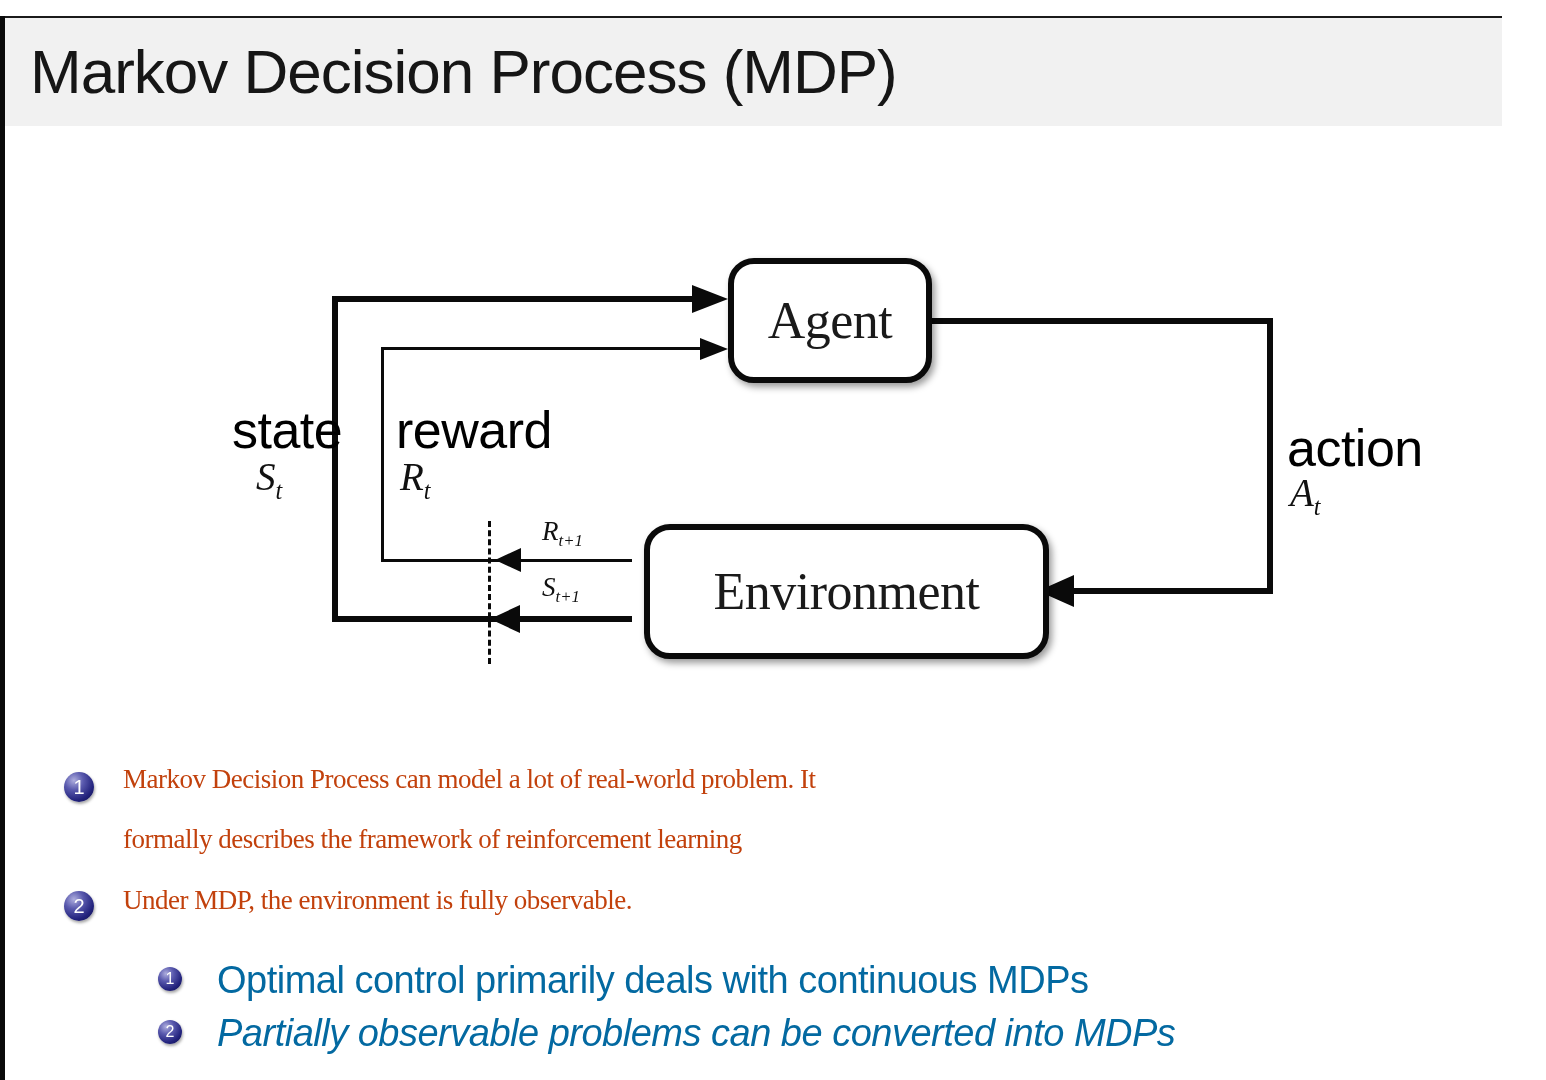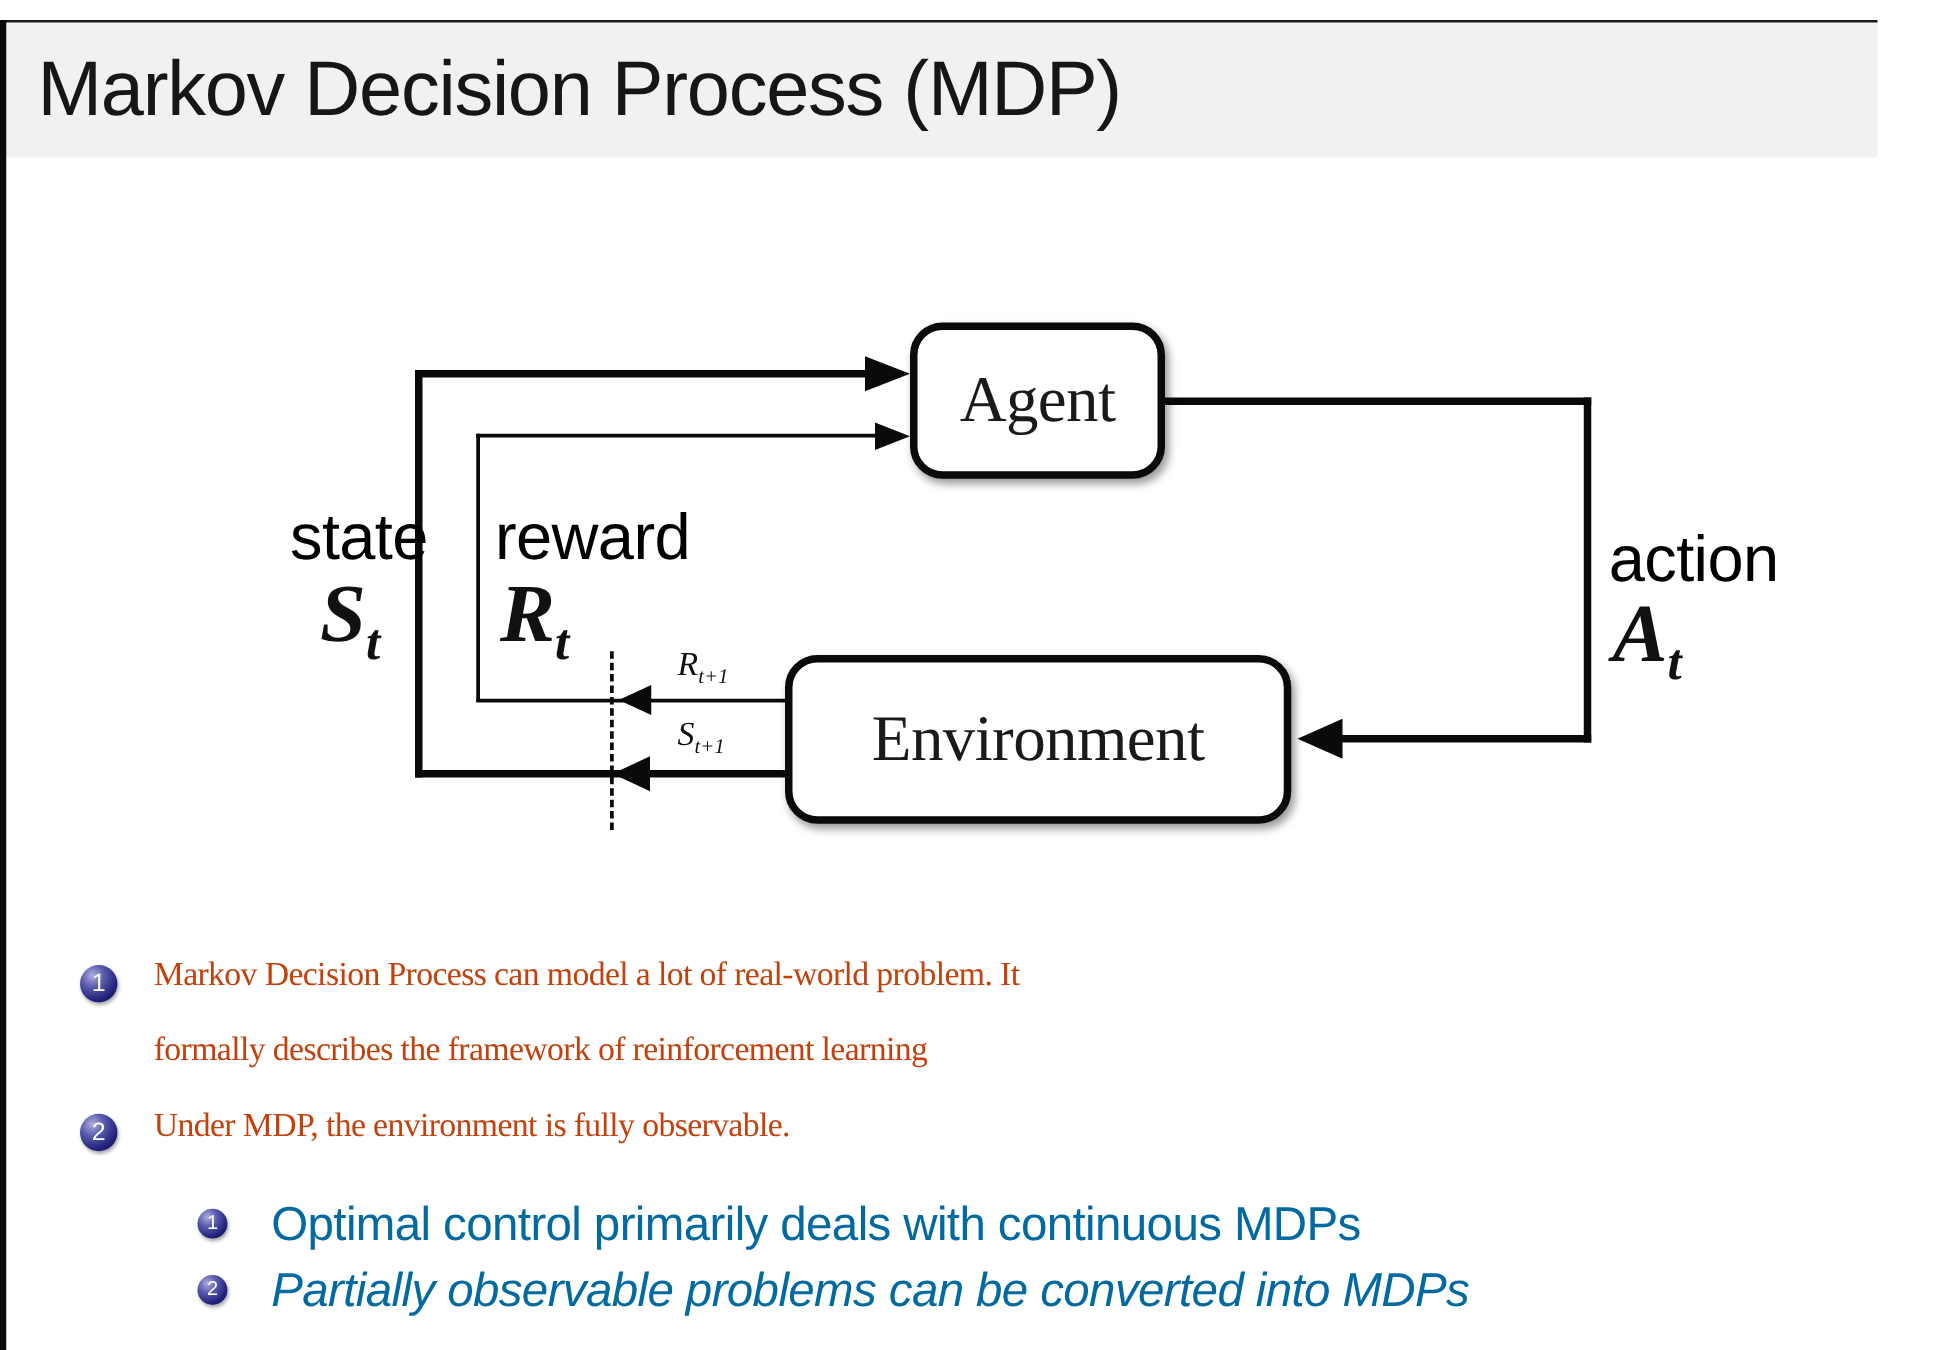--- a/index.html
+++ b/index.html
@@ -16,21 +16,21 @@
   
   .line{position:absolute;background:#0a0a0a;}
   .dashedline{position:absolute;width:0;border-left:3px dashed #0a0a0a;}
   .arrow{position:absolute;width:0;height:0;}
   .box{position:absolute;background:#ffffff;border:6px solid #0a0a0a;border-radius:26px;
        box-shadow:3px 4px 7px rgba(0,0,0,0.40);display:flex;align-items:center;justify-content:center;}
   .box .boxlabel{font-size:52px;color:#1a1a1a;letter-spacing:-0.5px;font-family:Liberation Serif, serif;}
   .dlabel{position:absolute;font-size:52px;color:#000000;letter-spacing:-0.5px;}
   .mathlabel{position:absolute;font-family:"Liberation Serif",serif;font-style:italic;color:#111;}
   .mathlabel sub{font-size:62%;font-style:italic;}
-  .m-big{font-size:66px;font-weight:bold;}
+  .m-big{font-size:39px;}
   .m-small{font-size:27px;}
   
   .ball{position:absolute;border-radius:50%;display:flex;align-items:center;justify-content:center;
         color:#fff;background:radial-gradient(circle at 33% 28%, #aeaede 0%, #5a5aae 32%, #22227c 68%, #0d0d42 100%);
         box-shadow:1px 2px 3px rgba(0,0,0,0.35);}
   .ball-lg{width:30px;height:30px;font-size:20px;}
   .ball-sm{width:24px;height:24px;font-size:16px;}
   .btext{position:absolute;font-size:27px;letter-spacing:-0.5px;white-space:nowrap;color:#c2410c;font-family:Liberation Serif, serif;}
   .stext{position:absolute;font-size:38px;letter-spacing:-0.5px;white-space:nowrap;color:#0369a1;}
 </style>
@@ -64,21 +64,21 @@
     <div class="dashedline" style="left:488px;top:505px;height:143px;"></div>
 
     <div class="line" style="left:926px;top:302px;width:347px;height:6px;"></div>
     <div class="line" style="left:1267px;top:302px;width:6px;height:276px;"></div>
     <div class="line" style="left:1070px;top:572px;width:203px;height:6px;"></div>
     <div class="arrow" style="left:1038px;top:559px;border-right:36px solid #0a0a0a;border-top:16px solid transparent;border-bottom:16px solid transparent;"></div>
 
     <div class="box" style="left:728px;top:242px;width:192px;height:113px;">
       <span class="boxlabel">Agent</span>
     </div>
-    <div class="box" style="left:628px;top:508px;width:393px;height:123px;justify-content:center;">
+    <div class="box" style="left:644px;top:508px;width:393px;height:123px;justify-content:center;">
       <span class="boxlabel">Environment</span>
     </div>
 
     <div class="dlabel" style="left:232px;top:384px;">state</div>
     <div class="mathlabel m-big" style="left:256px;top:438px;">
       <span>S</span><sub>t</sub>
     </div>
 
     <div class="dlabel" style="left:396px;top:384px;">reward</div>
     <div class="mathlabel m-big" style="left:400px;top:438px;">

